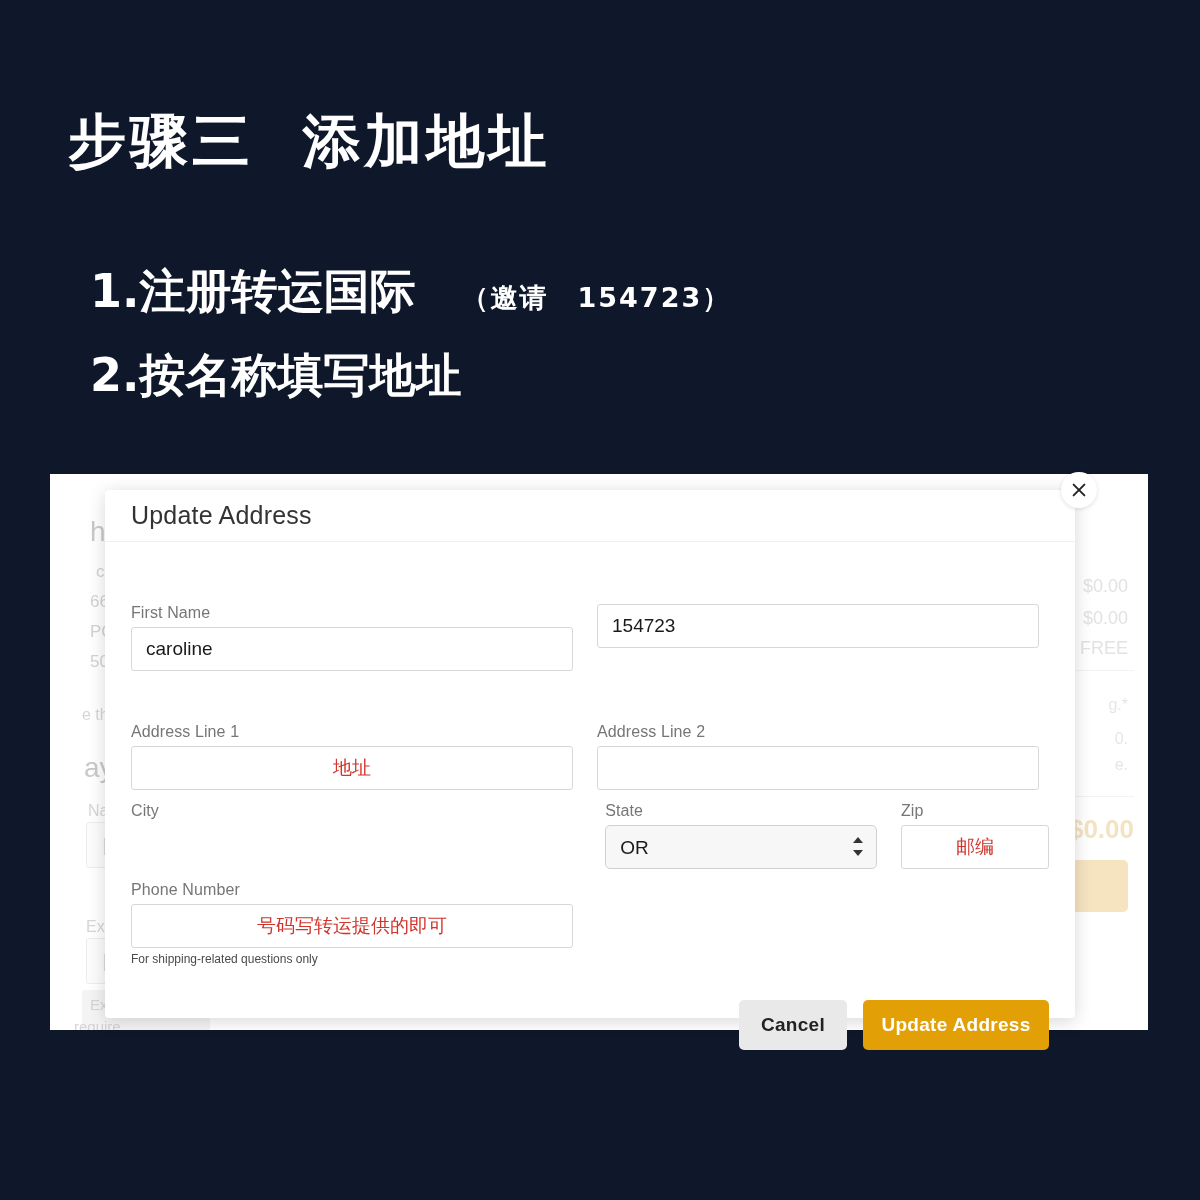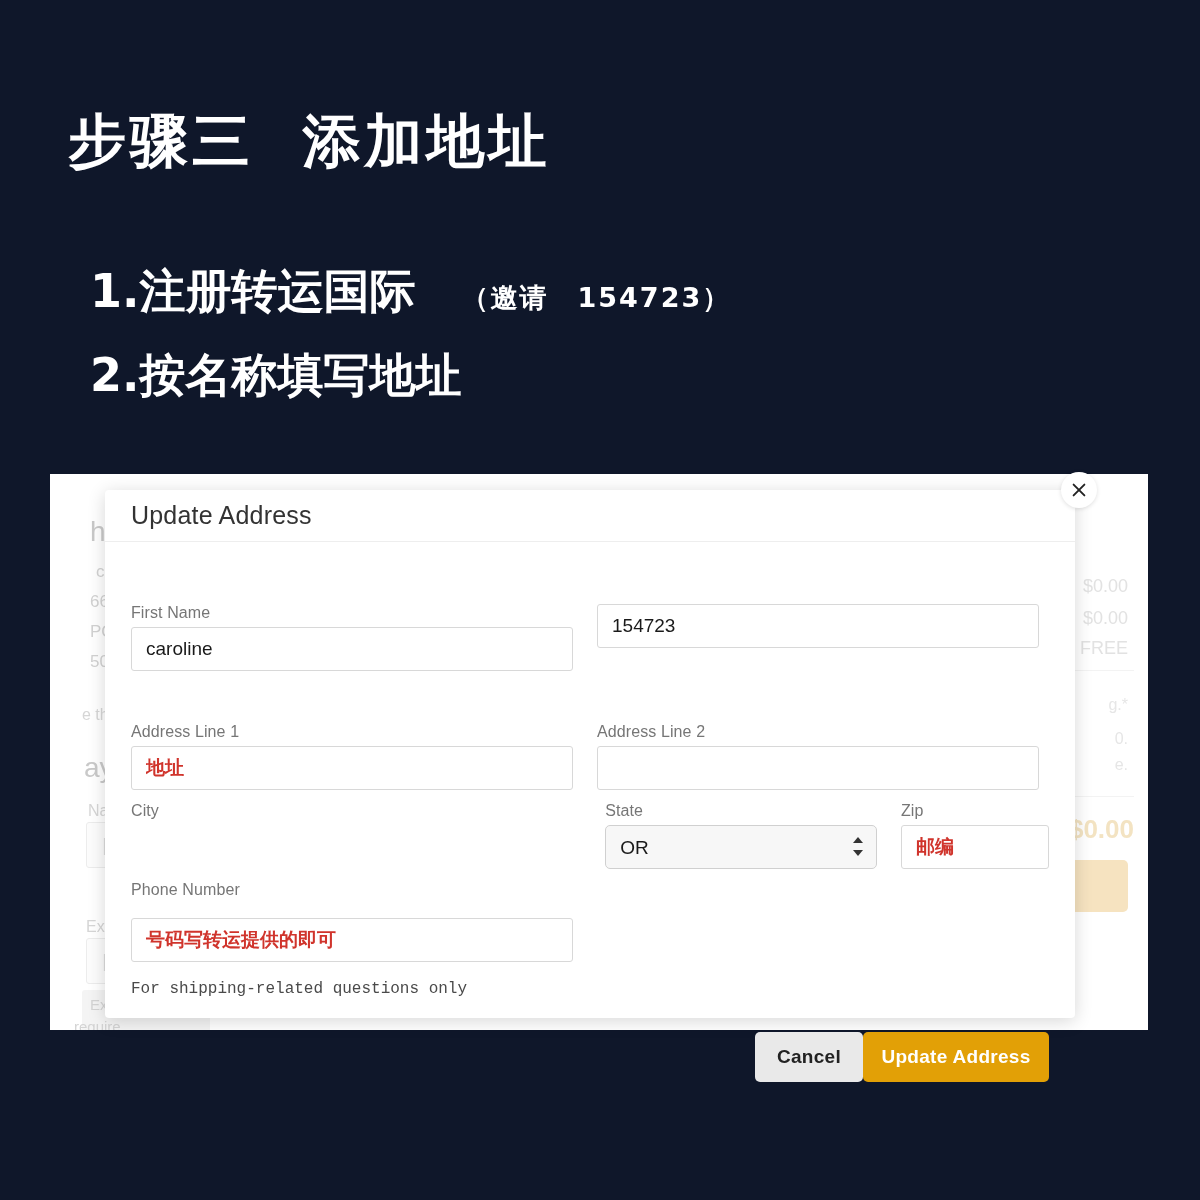--- a/index.html
+++ b/index.html
@@ -184,21 +184,21 @@
   .field-row {
     display: flex;
     gap: 24px;
     margin-bottom: 12px;
   }
   .field { display: flex; flex-direction: column; }
   .f-half { width: 442px; margin-top: 40px; }
   .f-city { width: 442px; }
   .f-state { width: 286px; margin-left: 30px; }
   .f-zip   { width: 148px; }
-  .f-phone { width: 442px; gap: 14px; }
+  .f-phone { width: 442px; }
 
   .field label {
     font-size: 16px;
     color: #767676;
     margin-bottom: 5px;
     font-weight: 400;
     letter-spacing: 0.1px;
   }
   .field input[type="text"] {
     height: 44px;
@@ -206,23 +206,24 @@
     border-radius: 3px;
     padding: 0 14px;
     font-size: 19px;
     color: #1a1a1a;
     background: #ffffff;
     font-family: "Liberation Sans", sans-serif;
     outline: none;
   }
   .field input.cjk-hint {
     color: #d0342c;
-    font-weight: 700;
+    font-weight: 400;
     font-size: 19px;
     font-family: "DejaVu Sans", "Liberation Sans", sans-serif;
+    text-align: center;
   }
   .field select {
     height: 44px;
     border: 1px solid #d0d0d0;
     border-radius: 5px;
     padding: 4px 14px;
     font-size: 19px;
     color: #1a1a1a;
     background: #f7f7f7;
     font-family: "Liberation Sans", sans-serif;
@@ -241,29 +242,29 @@
     display: flex;
     flex-direction: column;
     justify-content: space-between;
     align-items: center;
   }
   .arw-up, .arw-dn { width: 0; height: 0; border-left: 5px solid transparent; border-right: 5px solid transparent; }
   .arw-up { border-bottom: 6px solid #333; }
   .arw-dn { border-top: 6px solid #333; }
 
   .help-text {
-    font-size: 16px;
+    font-size: 12px;
     color: #4a4a4a;
     margin-top: 4px;
-    font-family: Liberation Mono, monospace;
   }
 
   .modal-actions {
     display: flex;
     justify-content: flex-end;
+    gap: 16px;
     padding: 34px 26px 0 26px;
   }
   .btn {
     border: none;
     border-radius: 5px;
     font-size: 19px;
     font-weight: 700;
     cursor: pointer;
     font-family: "Liberation Sans", sans-serif;
     letter-spacing: 0.3px;

